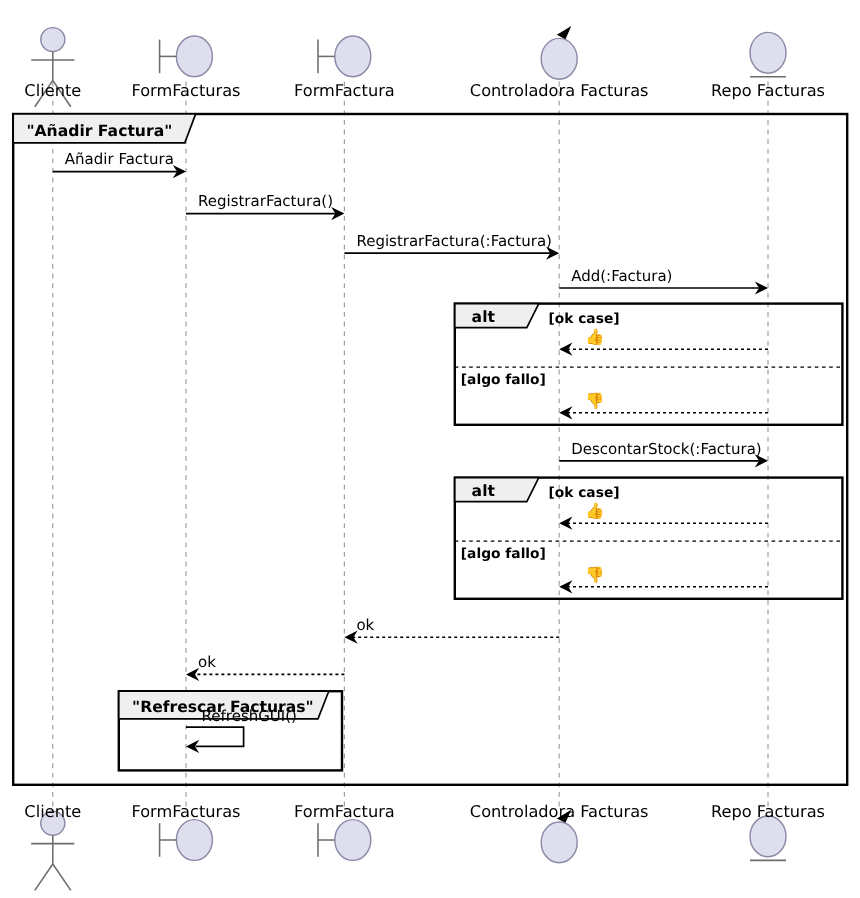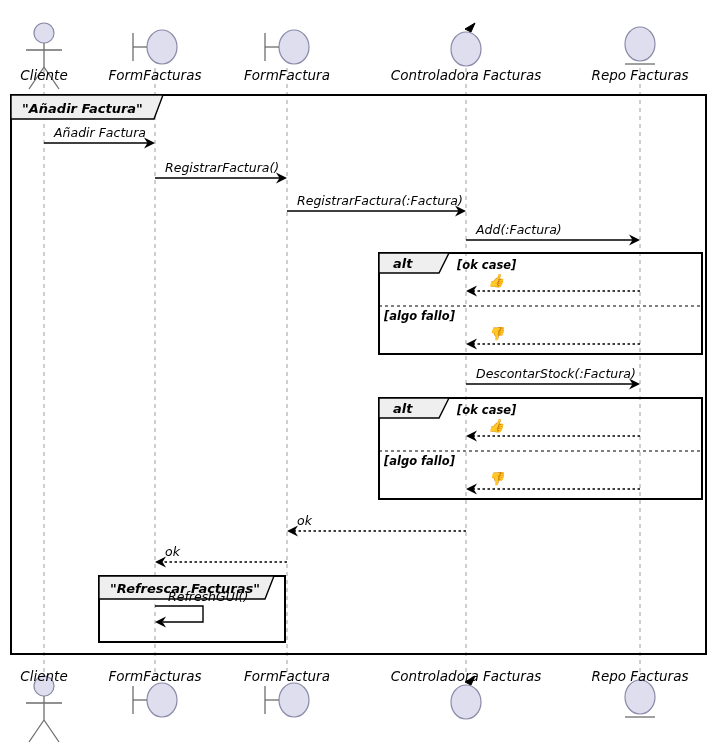--- a/index.html
+++ b/index.html
@@ -10,21 +10,20 @@
   body {
     width: 717px;
     height: 748px;
     font-family: "DejaVu Sans", sans-serif;
     overflow: hidden;
   }
   #diagram-root {
     position: relative;
     width: 632px;
     height: 748px;
-    font-style: italic;
   }
   svg#seq-svg {
     display: block;
     width: 717px;
     height: 748px;
   }
   .lifeline-name {
     font-family: "DejaVu Sans", sans-serif;
     font-size: 13.5px;
     fill: #000000;

